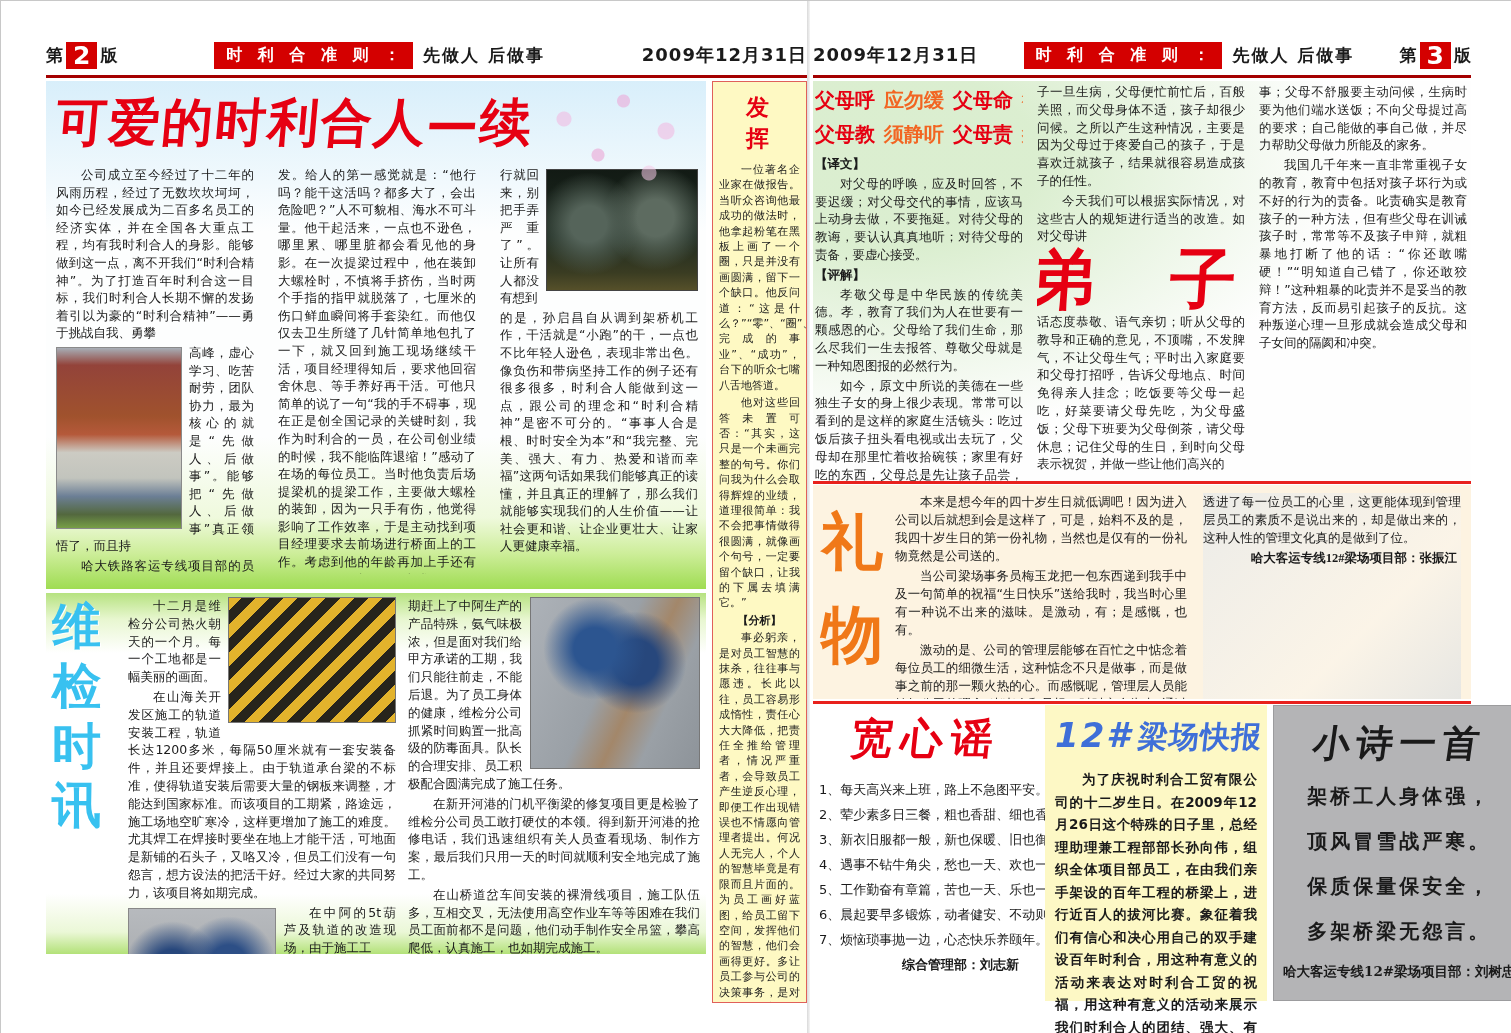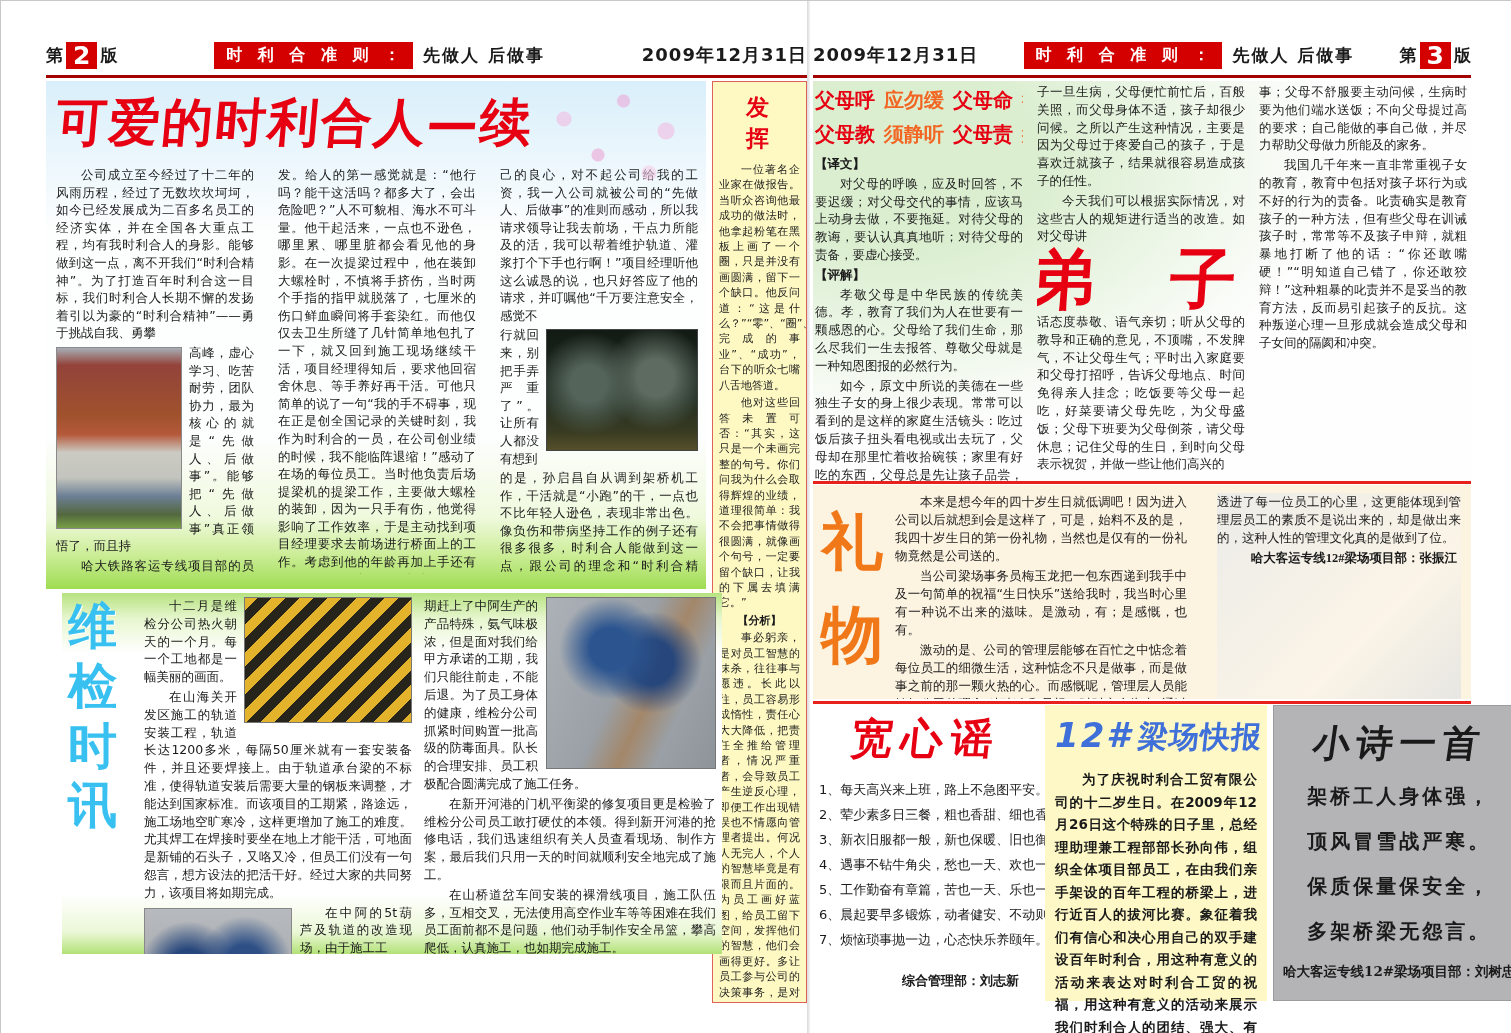--- a/index.html
+++ b/index.html
@@ -52,21 +52,21 @@
     box-shadow:inset 0 0 0 1px #444;}
 
   
   .fahui{position:absolute;top:44px;left:666px;width:95px;height:922px;box-sizing:border-box;
     background:#fef9c3;border:1.5px solid #e0605a;padding:8px 6px;overflow:hidden;}
   .fahui-title{color:#e60012;font-size:23px;font-weight:bold;text-align:center;letter-spacing:10px;margin:2px 0 8px 6px;}
   .fahui p{font-size:11px;line-height:15.4px;}
   .fahui .lbl{font-weight:bold;text-align:center;text-indent:0;}
 
   
-  .wj{position:absolute;top:556px;left:16px;width:660px;height:361px;overflow:hidden;
+  .wj{position:absolute;top:556px;left:0;width:660px;height:361px;overflow:hidden;
     background:
       linear-gradient(180deg,rgba(164,219,96,.8) 0,rgba(208,238,160,.5) 26px,rgba(255,255,255,0) 60px),
       linear-gradient(0deg,rgba(170,222,105,.9) 0,rgba(215,240,175,.5) 22px,rgba(255,255,255,0) 60px),#fff;}
   .wj-flex{display:flex;gap:12px;padding:4px 6px 0 6px;}
   .wj-title{width:64px;color:#38c1f0;font-size:49px;font-weight:bold;line-height:1.22;
     text-shadow:1px 1px 0 #fff;flex:none;}
   .wj-colL{width:268px;font-size:12.5px;line-height:17.8px;flex:none;}
   .wj-colR{flex:1;font-size:12.5px;line-height:17.8px;}
   .ph-yellow{float:right;width:168px;height:126px;margin:0 0 4px 7px;
     background:
@@ -102,33 +102,33 @@
   .red-arrow{position:absolute;left:436px;top:510px;width:0;height:0;
     border-left:9px solid transparent;border-right:9px solid transparent;border-bottom:26px solid #e60012;
     transform:rotate(-12deg);}
 
   .hr-red{position:absolute;left:0;width:658px;height:2.5px;background:#e8211d;}
 
   
   .lw{position:absolute;top:448px;left:0;width:658px;height:214px;box-sizing:border-box;
     background:#fdf3e1;overflow:hidden;padding:8px 10px 0 8px;}
   .lw-title{float:left;width:74px;color:#f07818;font-size:62px;font-weight:bold;line-height:1.5;margin-top:2px;}
-  .lw-cols{display:flex;gap:30px;}
+  .lw-cols{display:flex;gap:16px;}
   .lw-colL{width:292px;flex:none;font-size:12.5px;line-height:18px;}
   .lw-colR{flex:1;font-size:12.5px;line-height:18px;position:relative;
     background:linear-gradient(135deg,rgba(222,230,238,.55) 0%,rgba(245,247,250,.25) 60%,rgba(200,212,226,.5) 100%);font-family:Liberation Serif, serif;}
   .lw-byline{text-align:right;font-weight:bold;padding-right:4px;}
 
   
   .brow{position:absolute;top:668px;left:0;width:658px;height:296px;display:flex;gap:6px;}
   .kxy{width:226px;flex:none;background:#fff;padding:2px 6px;box-sizing:border-box;}
   .kxy-title{color:#e60012;font-size:42px;font-weight:bold;text-align:center;
     letter-spacing:8px;transform:skewX(-6deg);margin:4px 0 10px 0;}
   .kxy-item{font-size:13px;line-height:25px;white-space:nowrap;}
-  .kxy-byline{text-align:right;font-size:13px;font-weight:bold;margin-top:20px;padding-right:14px;}
+  .kxy-byline{text-align:right;font-size:13px;font-weight:bold;margin-top:4px;padding-right:14px;}
   .kb{width:222px;flex:none;background:#fdf8c5;padding:6px 10px;box-sizing:border-box;}
   .kb-title{color:#3f6fd8;font-weight:bold;text-align:center;margin:4px 0 10px 0;white-space:nowrap;}
   .kb-title .n{font-size:34px;font-style:italic;letter-spacing:2px;}
   .kb-title .t{font-size:30px;transform:skewX(-6deg);display:inline-block;letter-spacing:1px;}
   .kb-body{font-size:13.5px;line-height:22.5px;font-weight:bold;}
   .poem{flex:1;background:#b4b4b6;padding:8px 10px;box-sizing:border-box;
     font-family:"DejaVu Serif",serif;box-shadow:inset 0 0 0 1px #9c9c9e;}
   .poem-title{font-size:37px;font-weight:bold;text-align:center;letter-spacing:6px;
     transform:skewX(-8deg);margin:6px 0 14px 0;}
   .poem-line{font-size:20px;font-weight:bold;text-align:center;letter-spacing:3px;margin:0 0 18px 0;}
@@ -163,21 +163,20 @@
           <p class="ind">公司成立至今经过了十二年的风雨历程，经过了无数坎坎坷坷，如今已经发展成为二百多名员工的经济实体，并在全国各大重点工程，均有我时利合人的身影。能够做到这一点，离不开我们“时利合精神”。为了打造百年时利合这一目标，我们时利合人长期不懈的发扬着引以为豪的“时利合精神”——勇于挑战自我、勇攀</p>
           <div class="ph-bridge"></div>
           <p>高峰，虚心学习、吃苦耐劳，团队协力，最为核心的就是“先做人、后做事”。能够把“先做人、后做事”真正领悟了，而且持</p>
           <p class="ind">哈大铁路客运专线项目部的员工们，就用自己的实际行动证明了自己的人生价值。</p>
 
         </div>
         <div class="a1col jt">
           <p>发。给人的第一感觉就是：“他行吗？能干这活吗？都多大了，会出危险吧？”人不可貌相、海水不可斗量。他干起活来，一点也不逊色，哪里累、哪里脏都会看见他的身影。在一次提梁过程中，他在装卸大螺栓时，不慎将手挤伤，当时两个手指的指甲就脱落了，七厘米的伤口鲜血瞬间将手套染红。而他仅仅去卫生所缝了几针简单地包扎了一下，就又回到施工现场继续干活，项目经理得知后，要求他回宿舍休息、等手养好再干活。可他只简单的说了一句“我的手不碍事，现在正是创全国记录的关键时刻，我作为时利合的一员，在公司创业绩的时候，我不能临阵退缩！”感动了在场的每位员工。当时他负责后场提梁机的提梁工作，主要做大螺栓的装卸，因为一只手有伤，他觉得影响了工作效率，于是主动找到项目经理要求去前场进行桥面上的工作。考虑到他的年龄再加上手还有伤、没有同意他的请求。可他说：“我虽然手有伤，干活会受到影响，但我不是能待住的人、休息会让我更加难受、我的手受伤本来就是我个人不小心造成的。我再待着不干活、我对不起自</p>
         </div>
         <div class="a1col jt">
-          <p>己的良心，对不起公司给我的工资，我一入公司就被公司的“先做人、后做事”的准则而感动，所以我请求领导让我去前场，干点力所能及的活，我可以帮着维护轨道、灌浆打个下手也行啊！”项目经理听他这么诚恳的说，也只好答应了他的请求，并叮嘱他“千万要注意安全，感觉不</p>
           <div class="ph-night"></div>
           <p>行就回来，别把手弄严重了”。让所有人都没有想到</p>
           <p>的是，孙启昌自从调到架桥机工作，干活就是“小跑”的干，一点也不比年轻人逊色，表现非常出色。像负伤和带病坚持工作的例子还有很多很多，时利合人能做到这一点，跟公司的理念和“时利合精神”是密不可分的。“事事人合是根、时时安全为本”和“我完整、完美、强大、有力、热爱和谐而幸福”这两句话如果我们能够真正的读懂，并且真正的理解了，那么我们就能够实现我们的人生价值——让社会更和谐、让企业更壮大、让家人更健康幸福。</p>
 
         </div>
       </div>
     </div>
 
     <div class="fahui">
       <div class="fahui-title">发  挥</div>

